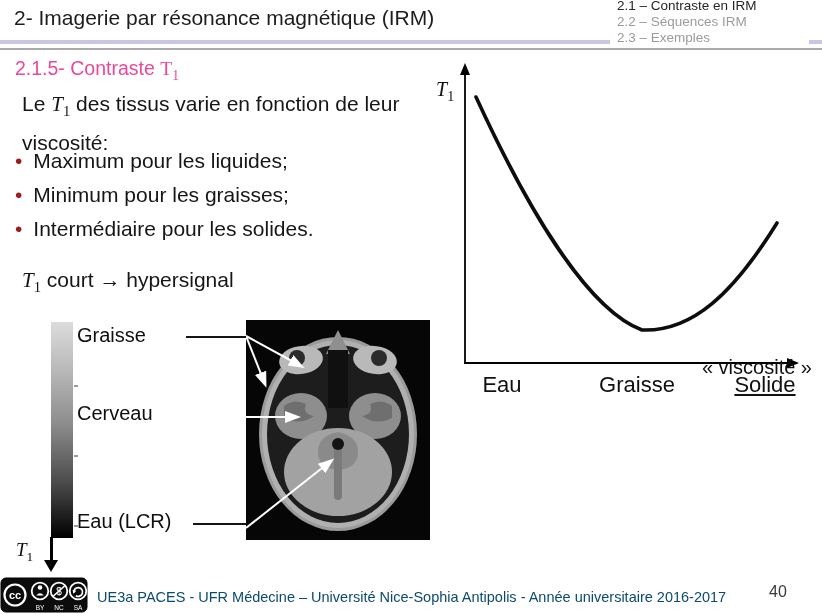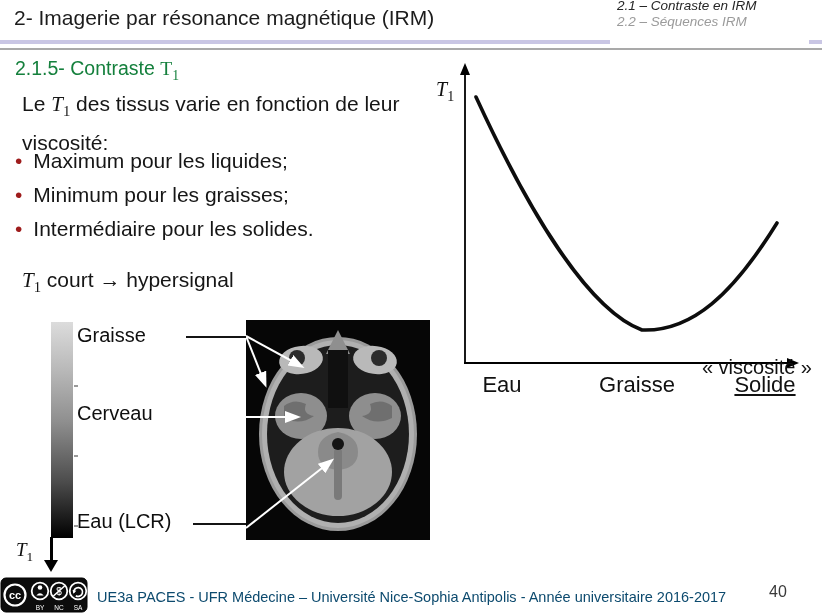--- a/index.html
+++ b/index.html
@@ -3,29 +3,29 @@
 <meta charset="utf-8">
 <style>
   html,body{margin:0;padding:0;background:#fff;}
   .slide{position:relative;width:822px;height:614px;background:#fff;overflow:hidden;
          font-family:"Liberation Sans",sans-serif;color:#1b1b1b;}
   .abs{position:absolute;}
   
   .title{left:14px;top:6px;font-size:21px;color:#1c1c1c;}
   .rule-lav{left:0;top:40px;width:822px;height:4px;background:#c9c6e4;}
   .rule-gray{left:0;top:48px;width:822px;height:1.5px;background:#a9a9a9;}
-  .nav{left:610px;top:0;width:192px;height:48px;background:#fff;padding-left:7px;z-index:3;font-style:italic;}
+  .nav{left:610px;top:0;width:192px;height:48px;background:#fff;padding-left:7px;z-index:3;}
   .nav-item{font-size:13.5px;line-height:16px;color:#9b9b9b;white-space:nowrap;cursor:pointer;}
   .nav-item.active{color:#262626;margin-top:-2px;}
   
   .math-it{font-family:"Liberation Serif",serif;font-style:italic;}
   .math-up{font-family:"Liberation Serif",serif;}
   .math-it sub,.math-up sub{font-style:normal;font-size:70%;font-family:"Liberation Serif",serif;}
   
-  .heading{left:15px;top:57px;font-size:19.5px;color:#15803d;}
+  .heading{left:15px;top:57px;font-size:19.5px;color:#ec4899;}
   .intro{left:22px;top:88px;width:398px;font-size:21px;line-height:31px;color:#161616;}
   .bullets{left:15px;top:147px;width:400px;}
   .bullet-row{display:flex;align-items:flex-start;height:34px;}
   .bullet-dot{color:#9e1c1c;font-size:21px;margin-right:11px;line-height:28px;}
   .bullet-text{font-size:21px;line-height:28px;color:#161616;}
   .note{left:22px;top:268px;font-size:21px;color:#161616;}
   
   .gradbar{left:51px;top:322px;width:22px;height:216px;
            background:linear-gradient(to bottom,#dcdcdc 0%,#b9b9b9 22%,#8f8f8f 46%,#4c4c4c 74%,#000 100%);}
   .tick{width:4px;height:1.5px;background:#9a9a9a;left:74px;}
@@ -58,20 +58,21 @@
 <body>
 
 <div class="slide">
 
   <div class="abs title">2- Imagerie par résonance magnétique (IRM)</div>
   <div class="abs rule-lav"></div>
   <div class="abs rule-gray"></div>
   <div class="abs nav">
     <div class="nav-item active">2.1 – Contraste en IRM</div>
     <div class="nav-item">2.2 – Séquences IRM</div>
+    <div class="nav-item">2.3 – Exemples</div>
   </div>
 
   <div class="abs heading"><span>2.1.5- Contraste </span><span class="math-up"><span>T</span><sub>1</sub></span></div>
 
   <div class="abs intro"><span>Le </span><span class="math-it"><span>T</span><sub>1</sub></span><span> des tissus varie en fonction de leur viscosité:</span></div>
 
   <div class="abs bullets">
     <div class="bullet-row">
       <span class="bullet-dot">•</span>
       <span class="bullet-text">Maximum pour les liquides;</span>

